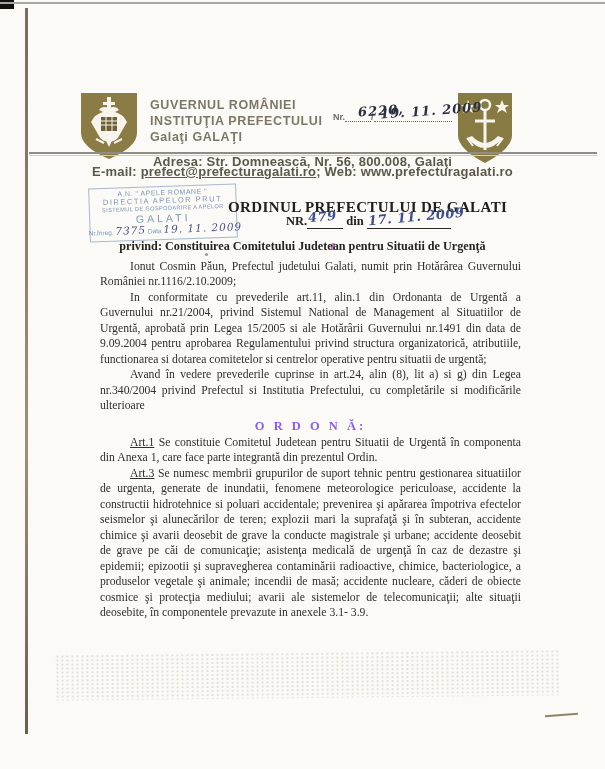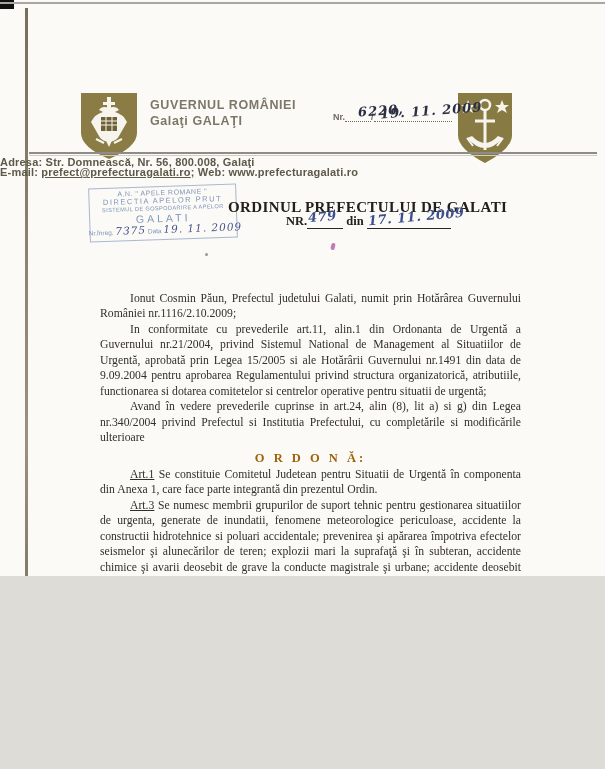--- a/index.html
+++ b/index.html
@@ -1,17 +1,17 @@
 <!DOCTYPE html>
 <html><head>
 <meta charset="utf-8">
 <style>
   html,body{margin:0;padding:0;}
   body{background:#dedcd6;font-family:"Liberation Serif",serif;}
-  .page{position:relative;width:605px;height:576px;background:#fbfaf6;overflow:hidden;}
+  .page{position:relative;width:605px;height:769px;background:#fbfaf6;overflow:hidden;}
 
   
   .corner-black{position:absolute;left:0;top:0;width:14px;height:9px;background:#111;}
   .top-edge{position:absolute;left:0;top:2px;width:605px;height:2px;background:#a9a7a1;}
   .left-edge{position:absolute;left:25px;top:8px;width:3px;height:726px;
              background:linear-gradient(#5f5543,#8a7f68 60%,#4d4536);opacity:.85;}
   .bleed-band{position:absolute;left:55px;top:652px;width:505px;height:46px;opacity:.4;
               background-image:radial-gradient(#b9b5a6 1px,transparent 1.3px);
               background-size:5px 4px;transform:rotate(-.6deg);filter:blur(.4px);}
   .right-dash{position:absolute;left:545px;top:714px;width:33px;height:2px;background:#8f8468;transform:rotate(-4deg);}
@@ -25,22 +25,22 @@
              font-weight:bold;font-size:12.5px;line-height:16px;color:#7d7767;letter-spacing:.6px;}
   .reg-top{position:absolute;left:333px;top:112px;font-family:"Liberation Sans",sans-serif;
            font-size:9px;font-weight:bold;color:#6f6a5c;}
   .dots{display:inline-block;border-bottom:1.5px dotted #6f6a5c;height:9px;vertical-align:bottom;}
   .hand{font-family:"DejaVu Serif",serif;font-style:italic;}
   .reg-hand{position:absolute;left:13px;top:-9px;font-size:13px;color:#2b2f42;
             letter-spacing:1px;transform:rotate(-4deg);white-space:nowrap;}
 
   .sep-line{position:absolute;left:29px;top:152px;width:568px;height:1px;
             border-top:2.5px solid #8e8c84;border-bottom:1px solid #cfcdc5;}
-  .contact{position:absolute;left:0;top:157px;width:605px;text-align:left;
-           font-family:"Liberation Sans",sans-serif;font-weight:bold;font-size:11px;
+  .contact{position:absolute;left:0;top:157px;width:605px;text-align:center;
+           font-family:"Liberation Sans",sans-serif;font-weight:bold;font-size:13px;
            line-height:10px;color:#5c584a;letter-spacing:.2px;}
   .contact .link{text-decoration:underline;margin-top:8px;}
 
   
   .stamp{position:absolute;left:89px;top:186px;width:146px;height:52px;
          border:1.5px solid rgba(100,130,175,.55);transform:rotate(-2deg);
          color:#7d95bb;font-family:"Liberation Sans",sans-serif;text-align:center;}
   .stamp .s1{font-size:7px;letter-spacing:.5px;margin-top:2px;}
   .stamp .s2{font-size:7.5px;letter-spacing:1.5px;}
   .stamp .s3{font-size:5.6px;letter-spacing:.4px;}
@@ -54,24 +54,24 @@
                letter-spacing:.4px;color:#23201c;white-space:nowrap;z-index:3;}
   .order-nr{position:absolute;left:286px;top:214px;font-weight:bold;font-size:12.5px;color:#23201c;z-index:3;white-space:nowrap;}
   .uline{display:inline-block;border-bottom:1.5px solid #2a2archa;position:relative;height:13px;vertical-align:bottom;}
   .uline{border-bottom:1.5px solid #2a2722;}
   .uline .hv{position:absolute;left:1px;top:-6px;font-size:13px;color:#3d4f8c;letter-spacing:.5px;transform:rotate(-5deg);white-space:nowrap;}
   .subject{position:absolute;left:0;top:239px;width:605px;text-align:center;font-weight:bold;
            font-size:12.2px;color:#26231e;}
 
   
   .body-text{position:absolute;left:100px;top:259px;width:421px;font-size:11.7px;
-             line-height:15.45px;color:#33302b;text-align:justify;margin-top:32px;}
+             line-height:15.45px;color:#33302b;text-align:justify;}
   .body-text p{margin:0;text-indent:30px;}
   .ordona{text-align:center;font-weight:bold;letter-spacing:3px;text-indent:0 !important;
-          margin:5px 0 1px 0 !important;font-size:12.5px;color:#a16207;}
+          margin:5px 0 1px 0 !important;font-size:12.5px;color:#8b5cf6;}
   .art-label{font-weight:normal;text-decoration:underline;}
 </style>
 </head>
 <body>
 
 <div class="page">
 
   <div class="corner-black"></div>
   <div class="top-edge"></div>
   <div class="left-edge"></div>
@@ -99,20 +99,21 @@
       <circle cx="30" cy="14" r="5" fill="none" stroke="#f6f4ec" stroke-width="2.5"></circle>
       <path d="M30 19 v40" stroke="#f6f4ec" stroke-width="3"></path>
       <path d="M20 30 h20" stroke="#f6f4ec" stroke-width="3"></path>
       <path d="M12 47 q18 20 36 0 l-5 -2 q-13 14 -26 0 Z" fill="#f6f4ec"></path>
       <path d="M12 47 l6 8 M48 47 l-6 8" stroke="#f6f4ec" stroke-width="2"></path>
     </svg>
   </div>
 
   <div class="gov-block">
     <div>GUVERNUL ROMÂNIEI</div>
+    <div>INSTITUŢIA PREFECTULUI</div>
     <div>Galaţi GALAŢI</div>
   </div>
 
   <div class="reg-top">
     <span>Nr.</span><span class="dots" style="width:26px;position:relative;"><span class="hand reg-hand">6220,</span></span><span>/</span><span class="dots" style="width:78px;position:relative;"><span class="hand reg-hand" style="left:6px;">19. 11. 2009</span></span>
   </div>
 
   <div class="sep-line"></div>
   <div class="contact">
     <div>Adresa: Str. Domnească, Nr. 56, 800.008, Galaţi</div>
@@ -129,20 +130,21 @@
       <span class="hand hv">7375</span>
       <span>Data</span>
       <span class="hand hv">19. 11. 2009</span>
     </div>
   </div>
 
   <div class="order-title">ORDINUL PREFECTULUI DE GALATI</div>
   <div class="order-nr">
     <span>NR.</span><span class="uline" style="width:36px;"><span class="hand hv">479</span></span>&nbsp;<span>din</span>&nbsp;<span class="uline" style="width:84px;"><span class="hand hv">17. 11. 2009</span></span>
   </div>
+  <div class="subject">privind: Constituirea Comitetului Judetean pentru Situatii de Urgenţă</div>
 
   <div class="body-text">
     <p>Ionut Cosmin Păun, Prefectul judetului Galati, numit prin Hotărârea Guvernului României nr.1116/2.10.2009;</p>
     <p>In conformitate cu prevederile art.11, alin.1 din Ordonanta de Urgentă a Guvernului nr.21/2004, privind Sistemul National de Management al Situatiilor de Urgentă, aprobată prin Legea 15/2005 si ale Hotărârii Guvernului nr.1491 din data de 9.09.2004 pentru aprobarea Regulamentului privind structura organizatorică, atributiile, functionarea si dotarea comitetelor si centrelor operative pentru situatii de urgentă;</p>
     <p>Avand în vedere prevederile cuprinse in art.24, alin (8), lit a) si g) din Legea nr.340/2004 privind Prefectul si Institutia Prefectului, cu completările si modificările ulterioare</p>
     <p class="ordona">O R D O N Ă:</p>
     <p><span class="art-label">Art.1</span><span> Se constituie Comitetul Judetean pentru Situatii de Urgentă în componenta din Anexa 1, care face parte integrantă din prezentul Ordin.</span></p>
     <p><span class="art-label">Art.3</span><span> Se numesc membrii grupurilor de suport tehnic pentru gestionarea situatiilor de urgenta, generate de inundatii, fenomene meteorologice periculoase, accidente la constructii hidrotehnice si poluari accidentale; prevenirea şi apărarea împotriva efectelor seismelor şi alunecărilor de teren; explozii mari la suprafaţă şi în subteran, accidente chimice şi avarii deosebit de grave la conducte magistrale şi urbane; accidente deosebit de grave pe căi de comunicaţie; asistenţa medicală de urgenţă în caz de dezastre şi epidemii; epizootii şi supravegherea contaminării radioactive, chimice, bacteriologice, a produselor vegetale şi animale; incendii de masă; accidente nucleare, căderi de obiecte cosmice şi protecţia mediului; avarii ale sistemelor de telecomunicaţii; alte situaţii deosebite, în componentele prevazute in anexele 3.1- 3.9.</span></p>
   </div>
 

